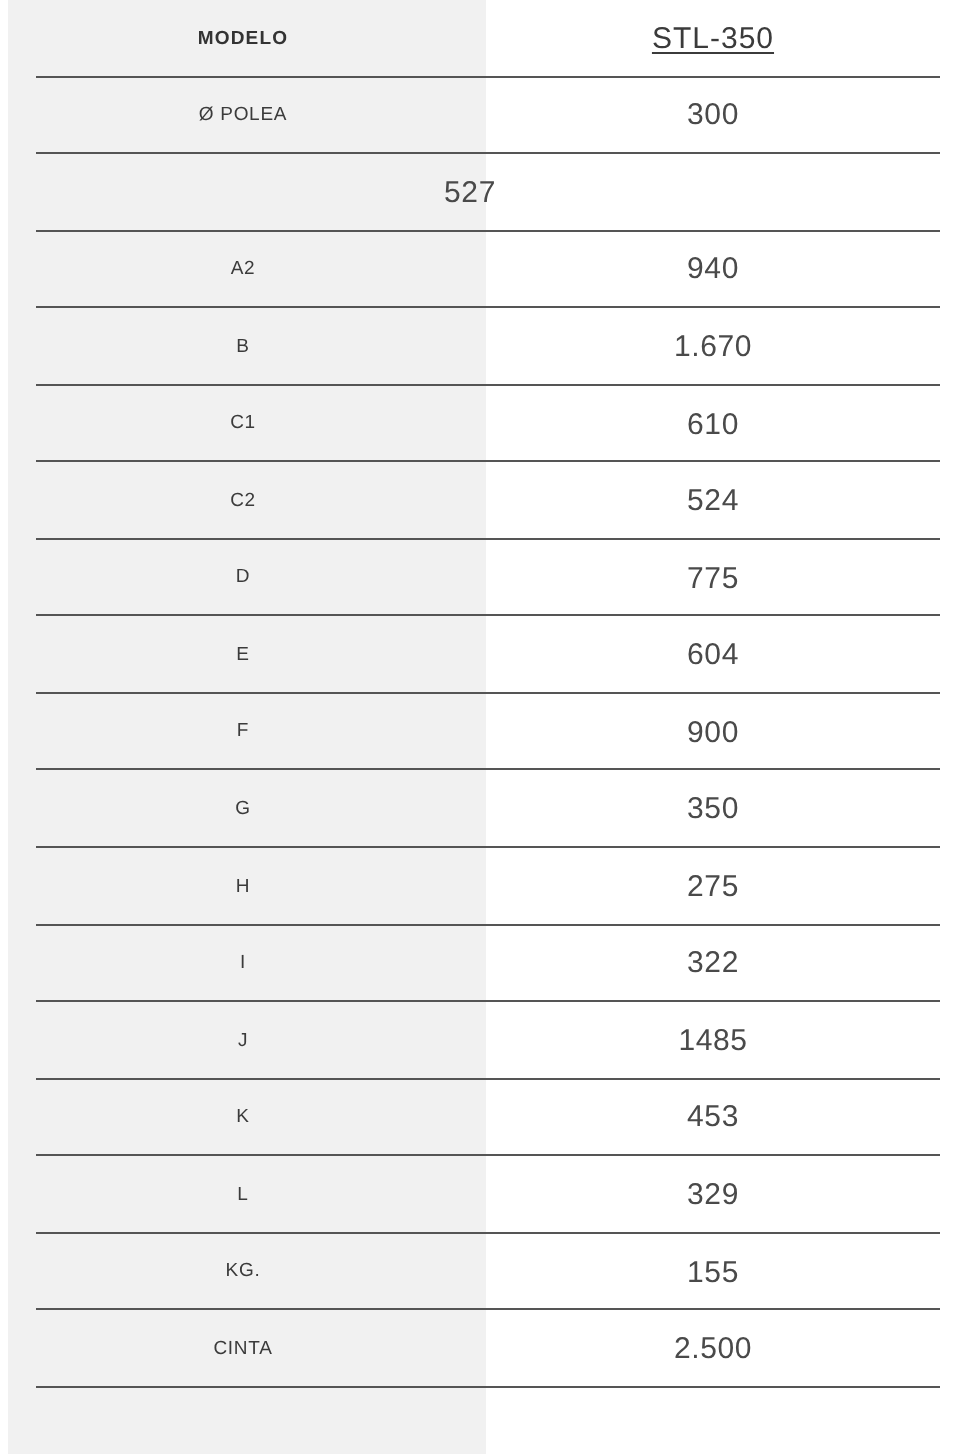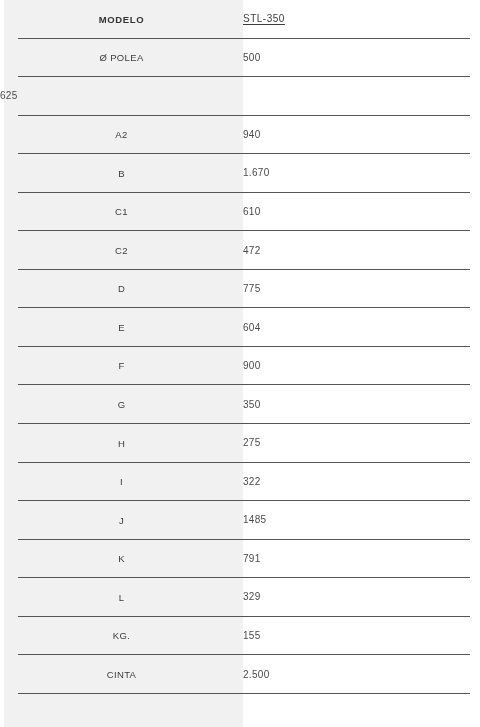--- a/index.html
+++ b/index.html
@@ -64,21 +64,22 @@
     text-align: center;
     font-size: 9.5px;
     letter-spacing: 0.35px;
     color: #3b3b3b;
     font-weight: normal;
     line-height: 1;
   }
 
   .cell-value {
     flex: 1 1 auto;
-    font-size: 10px;
+    text-align: center;
+    font-size: 15px;
     letter-spacing: 0.3px;
     color: #4a4a4a;
     line-height: 1;
     padding-right: 10px;
     box-sizing: border-box;
   }
 
   .row-header .cell-label {
     color: #333333;
     font-weight: bold;
@@ -100,45 +101,45 @@
 
   <div class="rows">
 
     <div class="row row-header">
       <div class="cell-label">MODELO</div>
       <div class="cell-value">STL-350</div>
     </div>
 
     <div class="row">
       <div class="cell-label">Ø POLEA</div>
-      <div class="cell-value">500</div>
+      <div class="cell-value">300</div>
     </div>
 
     <div class="row">
-      <div class="cell-value">625</div>
+      <div class="cell-value">527</div>
     </div>
 
     <div class="row">
       <div class="cell-label">A2</div>
       <div class="cell-value">940</div>
     </div>
 
     <div class="row">
       <div class="cell-label">B</div>
       <div class="cell-value">1.670</div>
     </div>
 
     <div class="row">
       <div class="cell-label">C1</div>
       <div class="cell-value">610</div>
     </div>
 
     <div class="row">
       <div class="cell-label">C2</div>
-      <div class="cell-value">472</div>
+      <div class="cell-value">524</div>
     </div>
 
     <div class="row">
       <div class="cell-label">D</div>
       <div class="cell-value">775</div>
     </div>
 
     <div class="row">
       <div class="cell-label">E</div>
       <div class="cell-value">604</div>
@@ -164,21 +165,21 @@
       <div class="cell-value">322</div>
     </div>
 
     <div class="row">
       <div class="cell-label">J</div>
       <div class="cell-value">1485</div>
     </div>
 
     <div class="row">
       <div class="cell-label">K</div>
-      <div class="cell-value">791</div>
+      <div class="cell-value">453</div>
     </div>
 
     <div class="row">
       <div class="cell-label">L</div>
       <div class="cell-value">329</div>
     </div>
 
     <div class="row">
       <div class="cell-label">KG.</div>
       <div class="cell-value">155</div>

